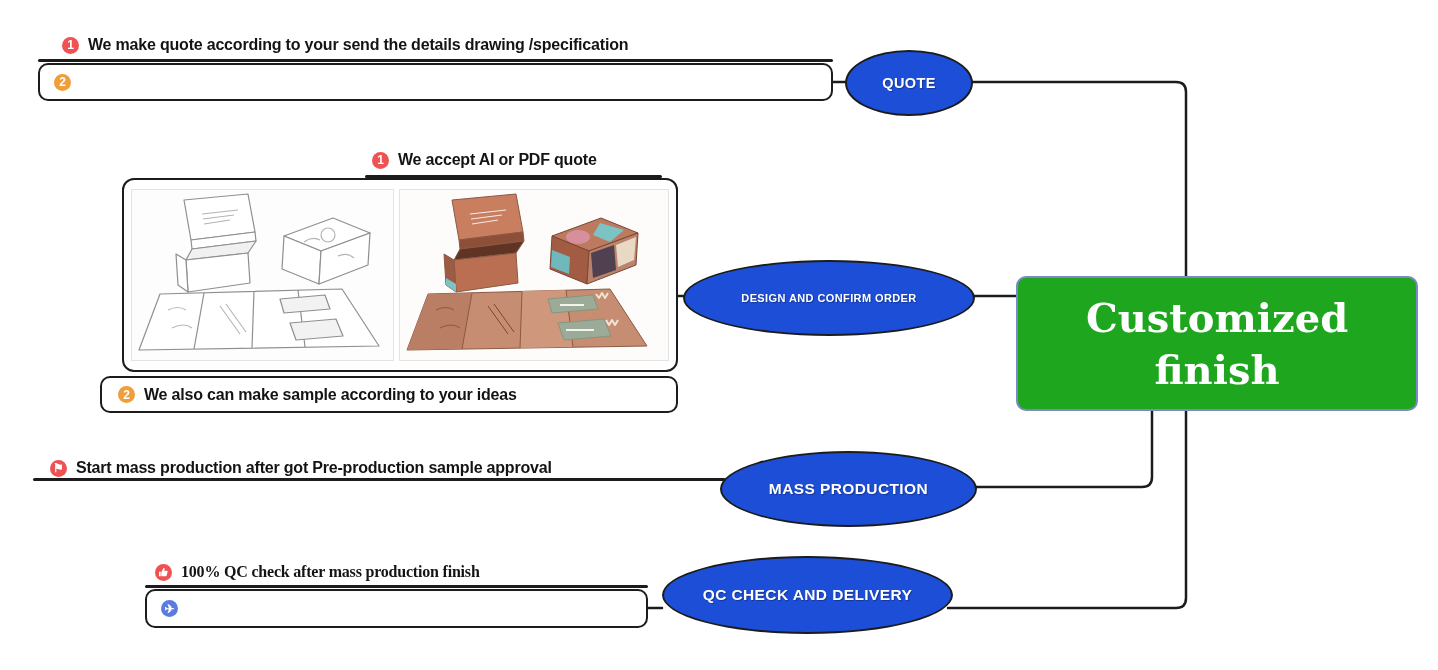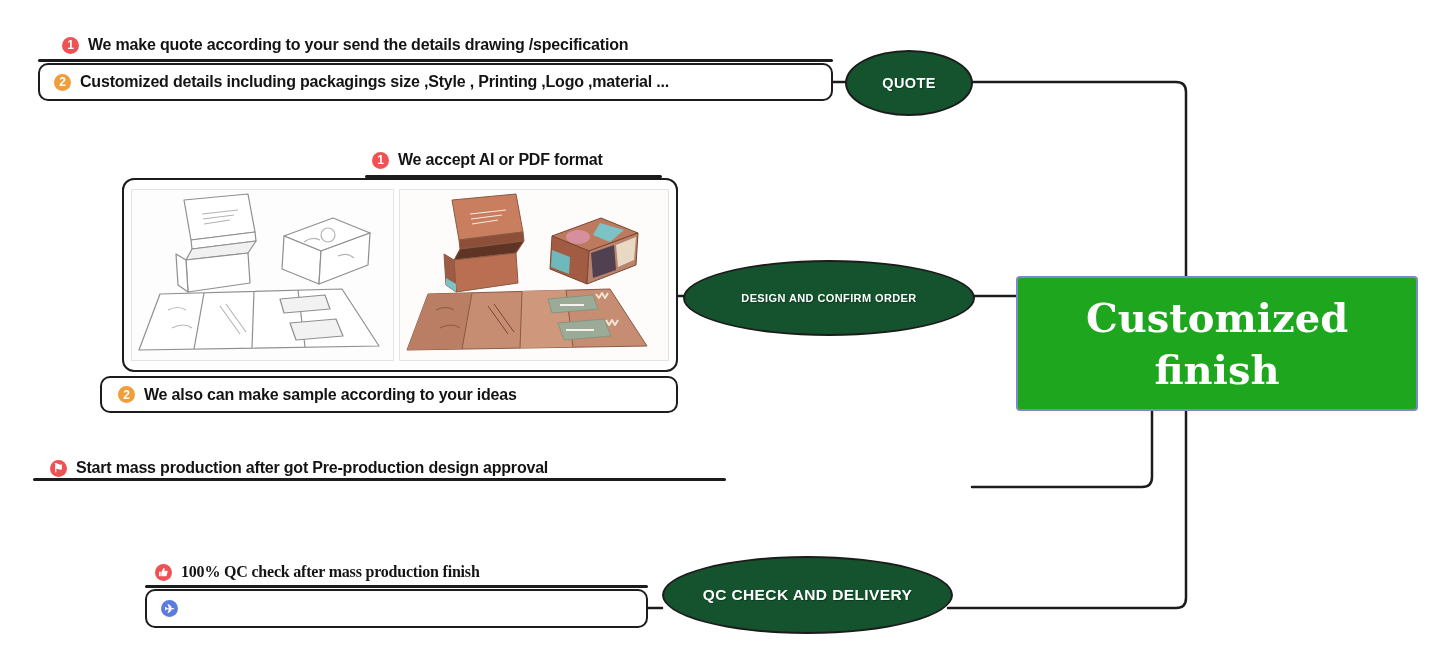--- a/index.html
+++ b/index.html
@@ -15,30 +15,30 @@
          justify-content:center;color:#ffffff;font-size:12px;font-weight:bold;line-height:1;}
   .badge-red{background:#ee5253;}
   .badge-orange{background:#f09d3a;}
   .badge-blue{background:#5b7be0;}
   .badge svg{display:block;}
   
   .rule{position:absolute;height:3px;background:#1c1c1c;border-radius:2px;}
   .tbox{position:absolute;border:2px solid #1c1c1c;border-radius:10px;background:#ffffff;
         display:flex;align-items:center;gap:9px;}
   
-  .node{position:absolute;border:2.5px solid #1c1c1c;border-radius:50%;background:#14532d;
+  .node{position:absolute;border:2.5px solid #1c1c1c;border-radius:50%;background:#1d4ed8;
         display:flex;align-items:center;justify-content:center;color:#ffffff;font-weight:bold;
         text-align:right;letter-spacing:.4px;text-shadow:1px 1px 1px rgba(0,0,0,.3);}
   .node-quote{left:845px;top:50px;width:124px;height:62px;font-size:14.5px;}
   .node-design{left:683px;top:260px;width:288px;height:72px;font-size:11px;}
   .node-mass{left:720px;top:451px;width:253px;height:72px;font-size:15.5px;}
   .node-qc{left:662px;top:556px;width:287px;height:74px;font-size:15.5px;}
   
   .root{position:absolute;left:1016px;top:276px;width:402px;height:135px;background:#1ea71e;
-        border:2.5px solid #7b89c9;border-radius:4px;color:#ffffff;display:flex;flex-direction:column;
+        border:2.5px solid #7b89c9;border-radius:10px;color:#ffffff;display:flex;flex-direction:column;
         align-items:center;justify-content:center;font-family:"DejaVu Serif",serif;font-weight:bold;
         font-size:40px;line-height:1.3;box-sizing:border-box;}
   
   .imgbox{position:absolute;left:122px;top:178px;width:556px;height:194px;border:2px solid #1c1c1c;
           border-radius:12px;background:#ffffff;box-sizing:border-box;display:flex;gap:5px;
           padding:9px 7px;justify-content:center;}
   .panel{border:1px solid #e3e3e3;background:#ffffff;height:172px;box-sizing:border-box;}
   .panel svg{display:block;}
 </style>
 </head>
@@ -58,27 +58,26 @@
     </g>
   </svg>
 
   <div class="row" style="left:62px;top:36px;height:18px;">
     <span class="badge badge-red">1</span>
     <span class="itemtext">We make quote according to your send the details drawing /specification</span>
   </div>
   <div class="rule" style="left:38px;top:59px;width:795px;"></div>
   <div class="tbox" style="left:38px;top:63px;width:795px;height:38px;padding-left:14px;box-sizing:border-box;">
     <span class="badge badge-orange">2</span>
-    <span class="itemtext">Customized details including packagings size ,Style , Printing ,Logo ,material ...</span>
   </div>
   <div class="node node-quote">QUOTE</div>
 
   <div class="row" style="left:372px;top:151px;height:18px;">
     <span class="badge badge-red">1</span>
-    <span class="itemtext">We accept AI or PDF format</span>
+    <span class="itemtext">We accept AI or PDF quote</span>
   </div>
   <div class="rule" style="left:365px;top:175px;width:297px;"></div>
 
   <div class="imgbox">
 
     <div class="panel" style="width:263px;">
       <svg viewBox="0 0 261 170" width="261" height="170">
         <rect x="0" y="0" width="261" height="170" fill="#fdfdfd"></rect>
         <g stroke="#8f8f8f" stroke-width="1.2" fill="#ffffff" stroke-linejoin="round">
           <polygon points="52,10 116,4 123,42 59,50"></polygon>
@@ -164,23 +163,24 @@
   </div>
   <div class="node node-design">DESIGN AND CONFIRM ORDER</div>
 
   <div class="root">
     <span>Customized</span>
     <span>finish</span>
   </div>
 
   <div class="row" style="left:50px;top:459px;height:18px;">
     <span class="badge badge-red" style="font-size:12px;">⚑</span>
-    <span class="itemtext">Start mass production after got Pre-production design approval</span>
+    <span class="itemtext">Start mass production after got Pre-production sample approval</span>
   </div>
   <div class="rule" style="left:33px;top:478px;width:693px;"></div>
+  <div class="node node-mass">MASS PRODUCTION</div>
 
   <div class="row" style="left:155px;top:563px;height:18px;font-family:Liberation Serif, serif;">
     <span class="badge badge-red">
       <svg viewBox="0 0 12 12" width="11" height="11">
         <path d="M1.1 5.2h1.9v5H1.1z M3.6 10.2V5.4L5.9 1.3c.9-.4 1.6.3 1.4 1.1L6.8 4h2.6c.8 0 1.3.6 1.1 1.3l-1 3.9c-.2.6-.7 1-1.3 1z" fill="#ffffff"></path>
       </svg>
     </span>
     <span class="itemtext">100% QC check after mass production finish</span>
   </div>
   <div class="rule" style="left:145px;top:585px;width:503px;"></div>

